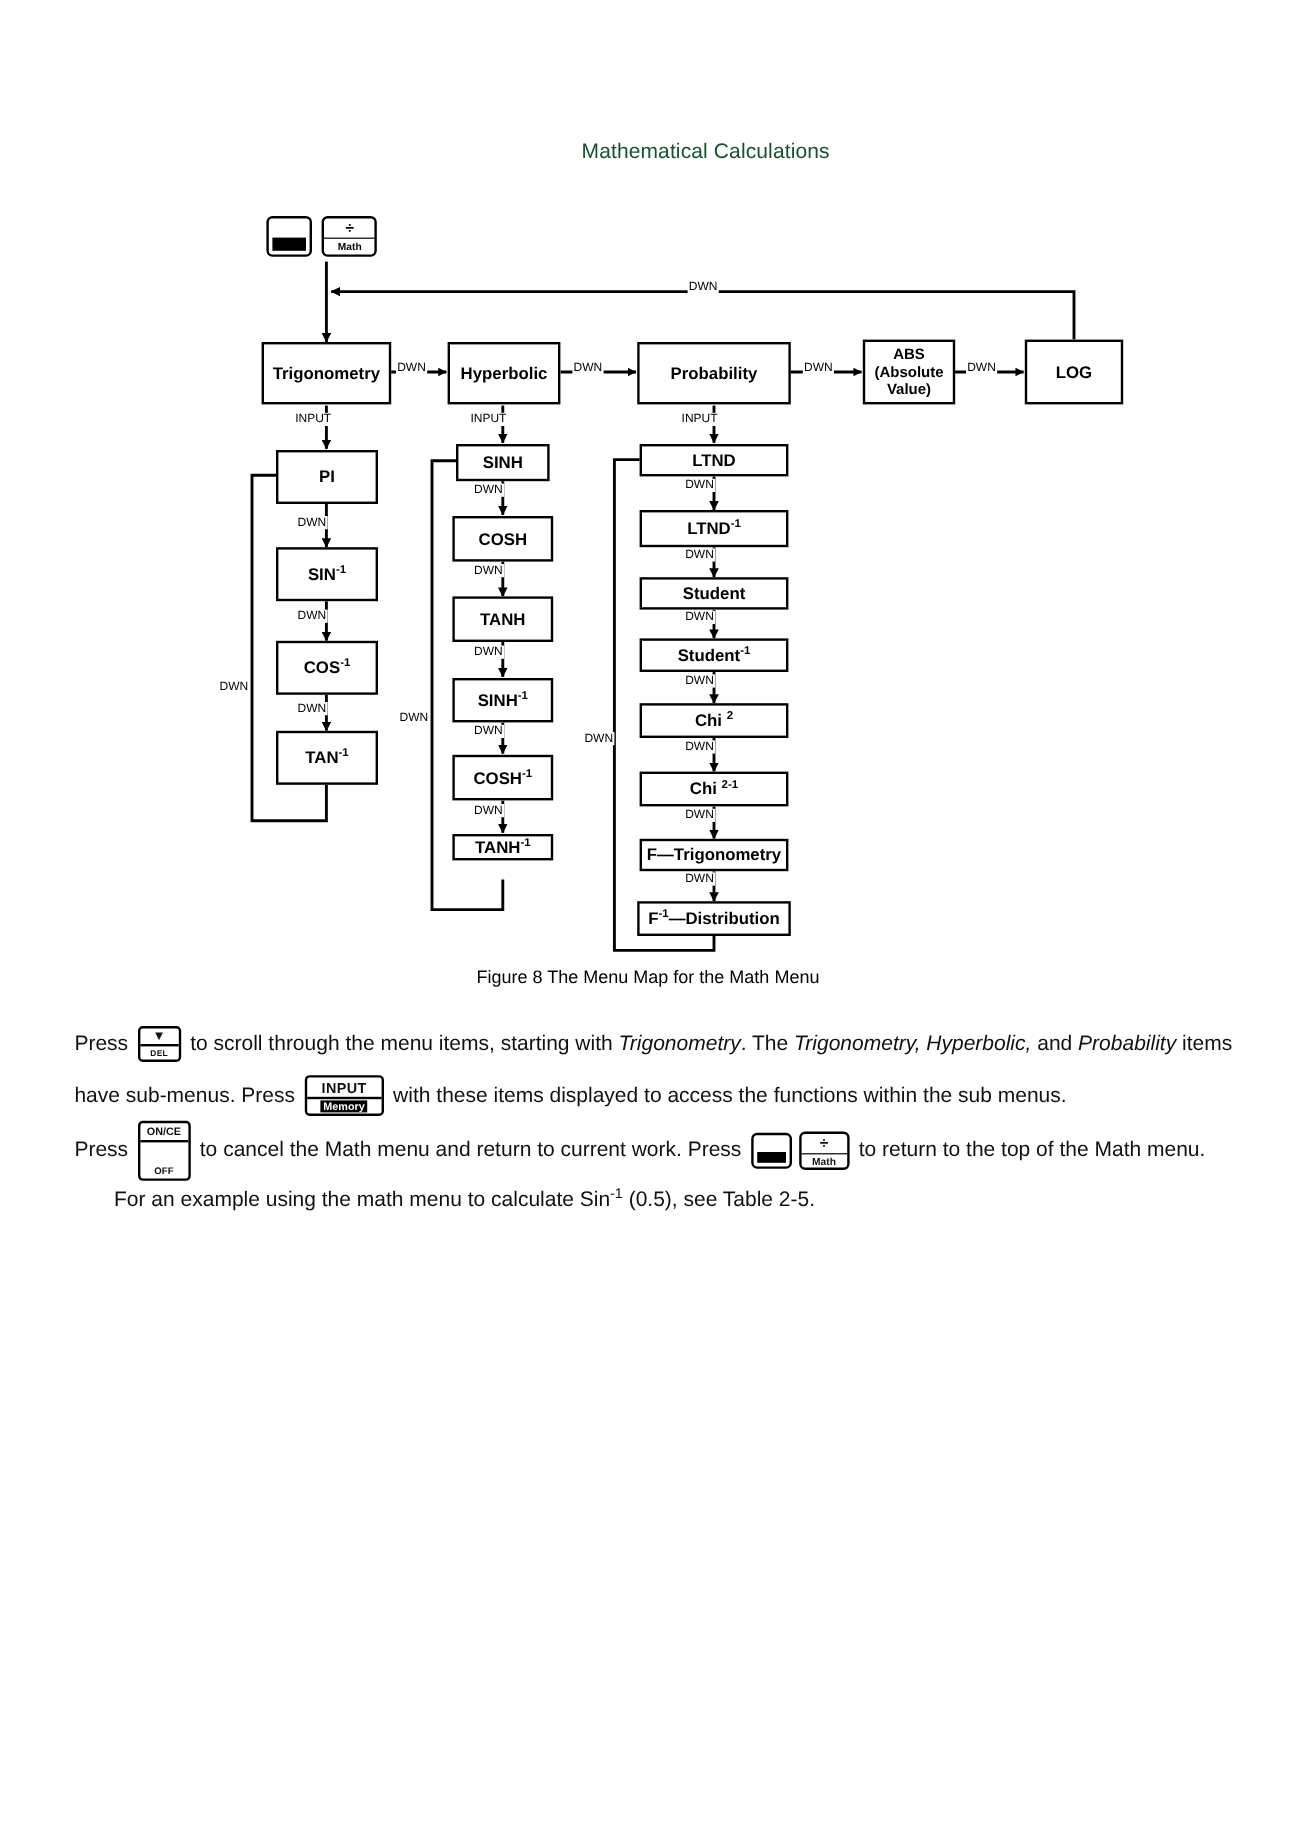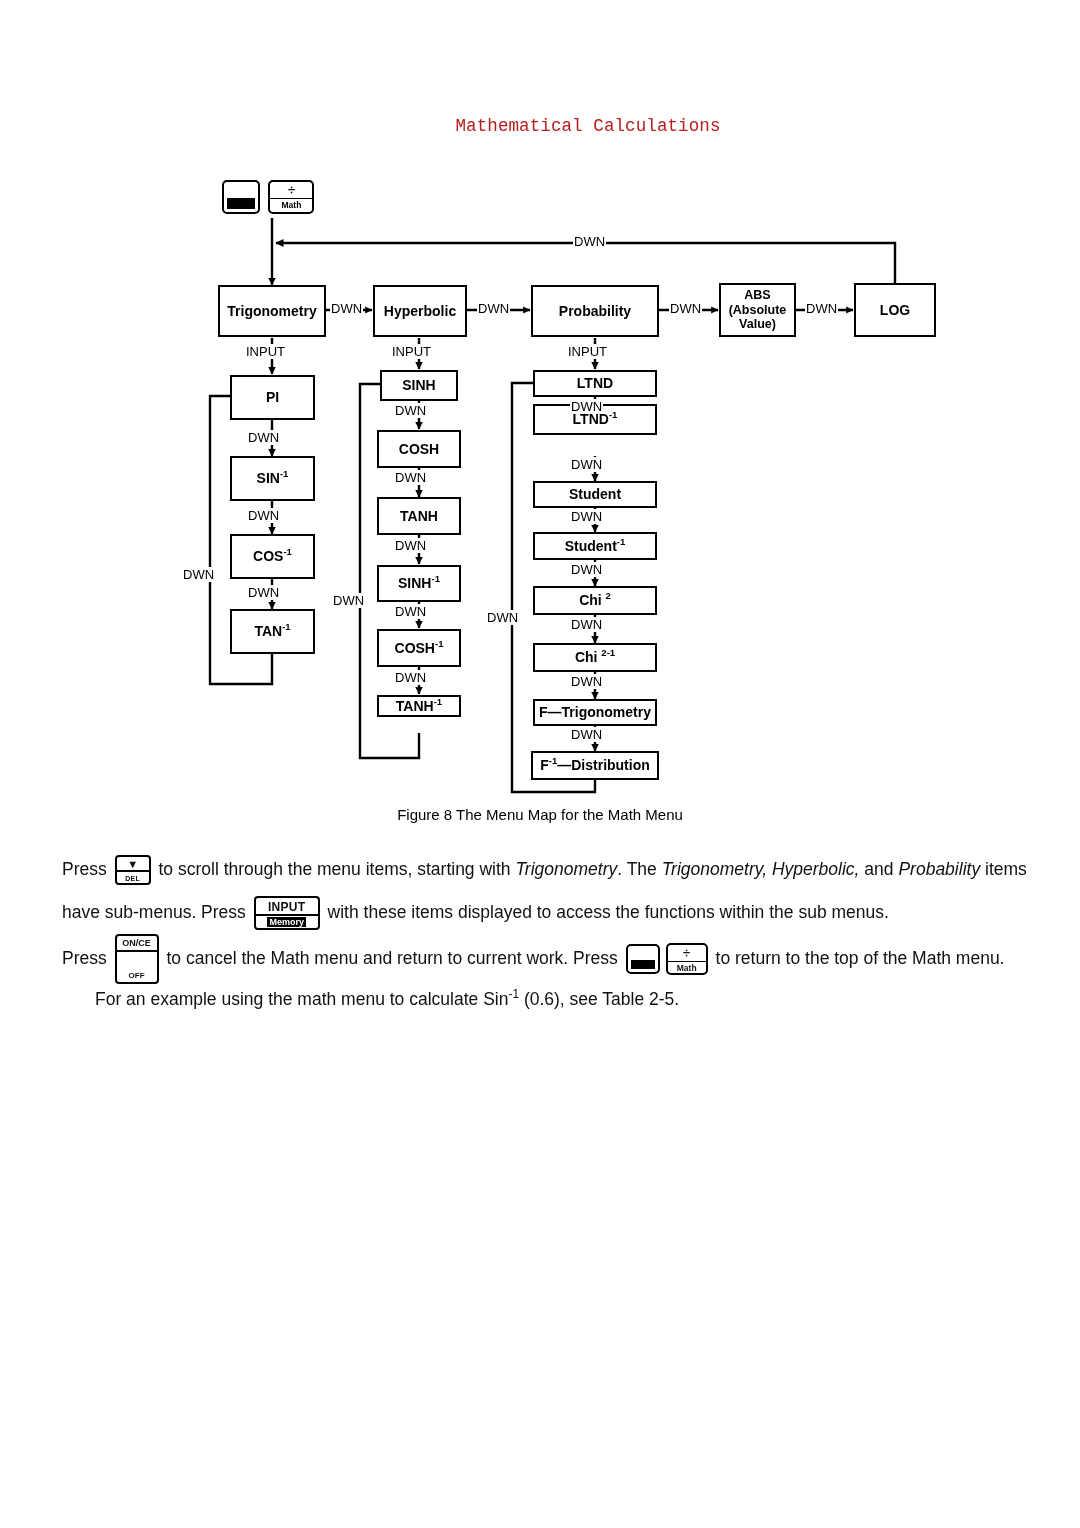--- a/index.html
+++ b/index.html
@@ -21,23 +21,22 @@
   
   .running-head {
     position: absolute;
     top: 116px;
     left: 0;
     width: 1080px;
     text-align: center;
     padding-left: 96px;
     box-sizing: border-box;
     font-size: 17.5px;
-    color: #b91c1c;
+    color: #14532d;
     letter-spacing: 0.1px;
-    font-family: Liberation Mono, monospace;
   }
 
   
   #figure {
     position: absolute;
     left: 0;
     top: 0;
     width: 1080px;
     height: 840px;
   }
@@ -133,21 +132,21 @@
     font-weight: bold;
     font-size: 14px;
     text-align: center;
     line-height: 1.18;
     color: #000;
   }
   .node.thin { border-width: 2px; }
 
   .edgelabel {
     position: absolute;
-    font-size: 13px;
+    font-size: 10px;
     color: #000;
     white-space: nowrap;
     background: #fff;
     padding: 0 1px;
   }
 
   .page-number {
     position: absolute;
     top: 1378px;
     left: 0;
@@ -297,21 +296,21 @@
     <div class="edgelabel" style="left:394px;top:403px;">DWN</div>
     <div class="edgelabel" style="left:394px;top:470px;">DWN</div>
     <div class="edgelabel" style="left:394px;top:538px;">DWN</div>
     <div class="edgelabel" style="left:394px;top:604px;">DWN</div>
     <div class="edgelabel" style="left:394px;top:670px;">DWN</div>
     <div class="edgelabel" style="left:332px;top:593px;">DWN</div>
 
     <div class="node thin" style="left:533px;top:370px;width:124px;height:27px;">
       <span>LTND</span>
     </div>
-    <div class="node thin" style="left:533px;top:404px;width:124px;height:31px;">
+    <div class="node thin" style="left:533px;top:425px;width:124px;height:31px;">
       <span><span>LTND</span><span class="sup">-1</span></span>
     </div>
     <div class="node thin" style="left:533px;top:481px;width:124px;height:27px;">
       <span>Student</span>
     </div>
     <div class="node thin" style="left:533px;top:532px;width:124px;height:28px;">
       <span><span>Student</span><span class="sup">-1</span></span>
     </div>
     <div class="node thin" style="left:533px;top:586px;width:124px;height:29px;">
       <span><span>Chi </span><span class="sup">2</span></span>
@@ -368,17 +367,17 @@
       <span class="barwrap"></span>
     </span><span class="key key-math">
       <span class="top">÷</span>
       <span class="bot">Math</span>
     </span>
     <span>to return to the top of the Math menu.</span>
   </div>
 
   <div class="body-text para3">
     <span>For an example using the math menu to calculate Sin</span><span class="sup">-1</span>
-    <span>(0.6), see Table 2-5.</span>
+    <span>(0.5), see Table 2-5.</span>
   </div>
 
 
 </div>
 
 </body></html>

